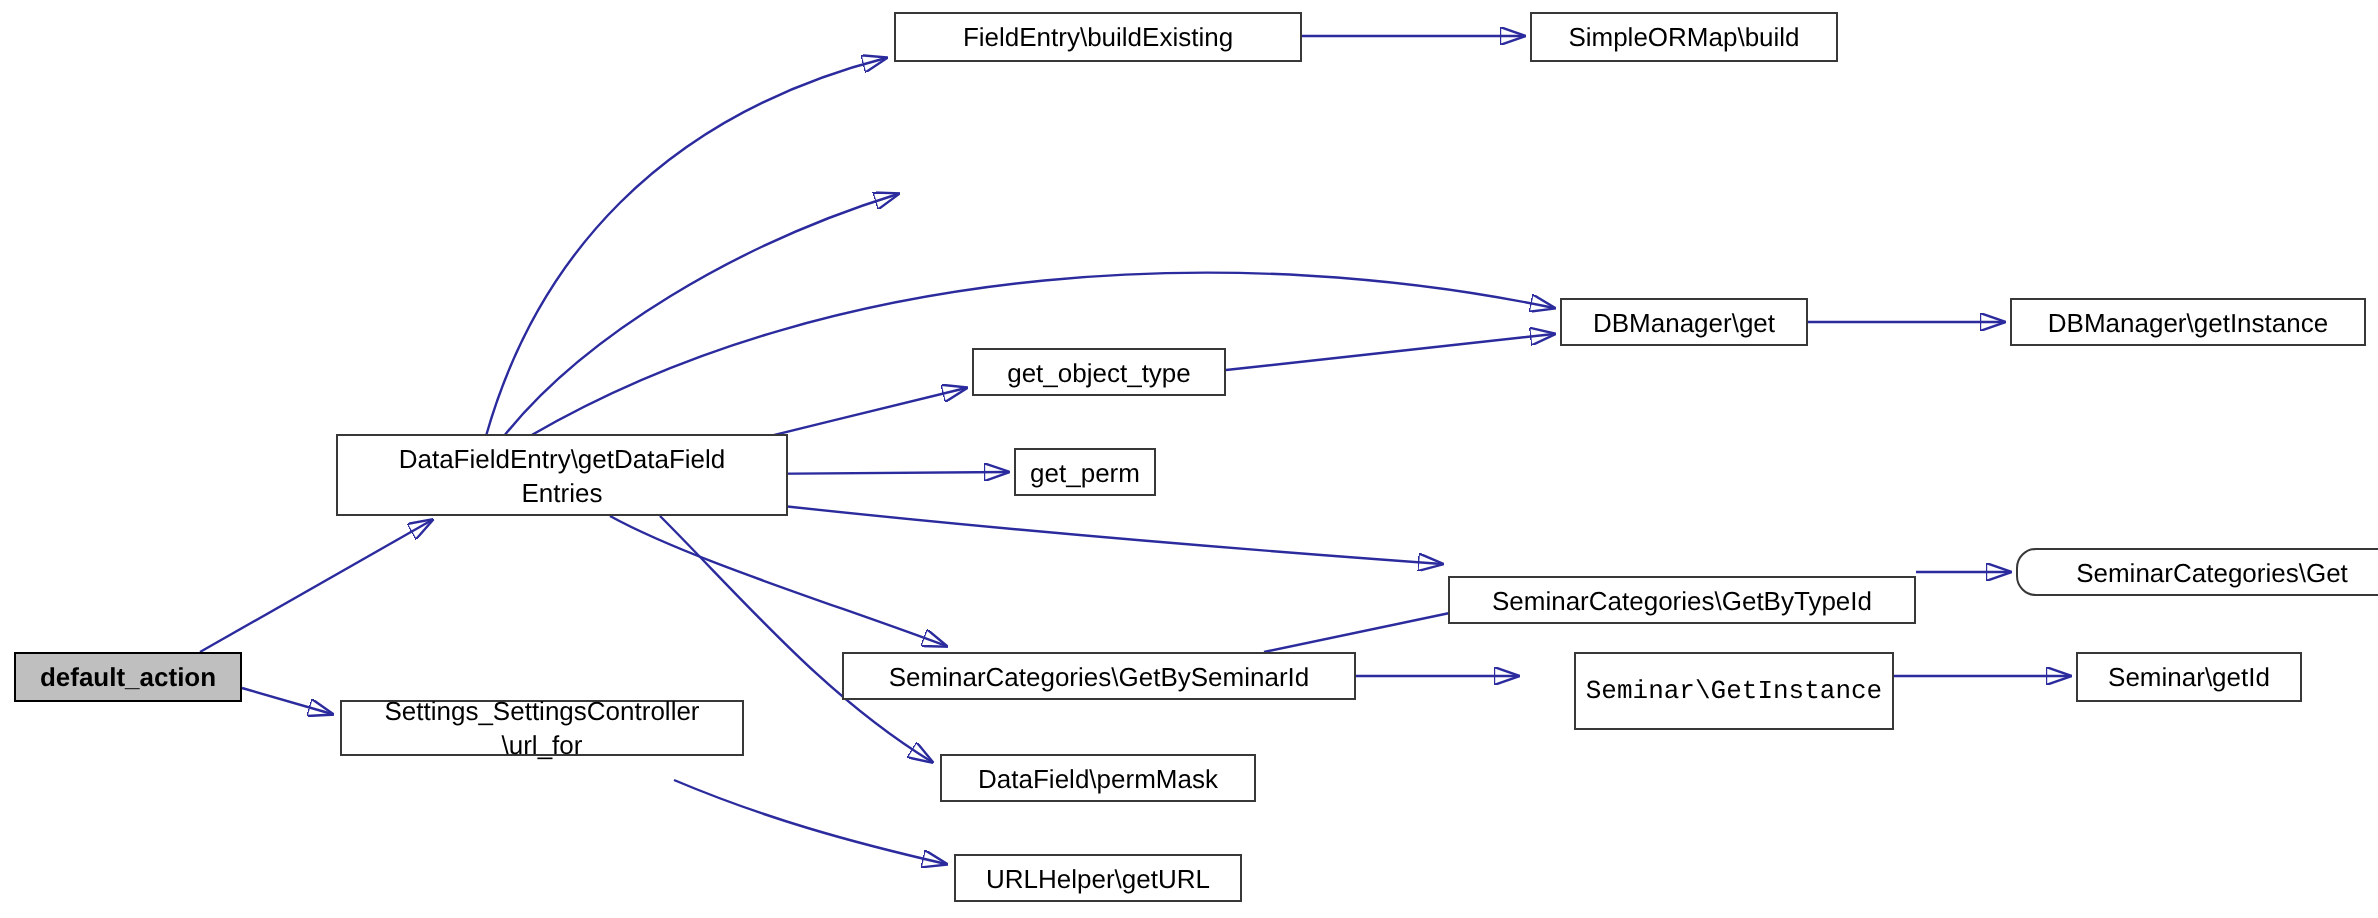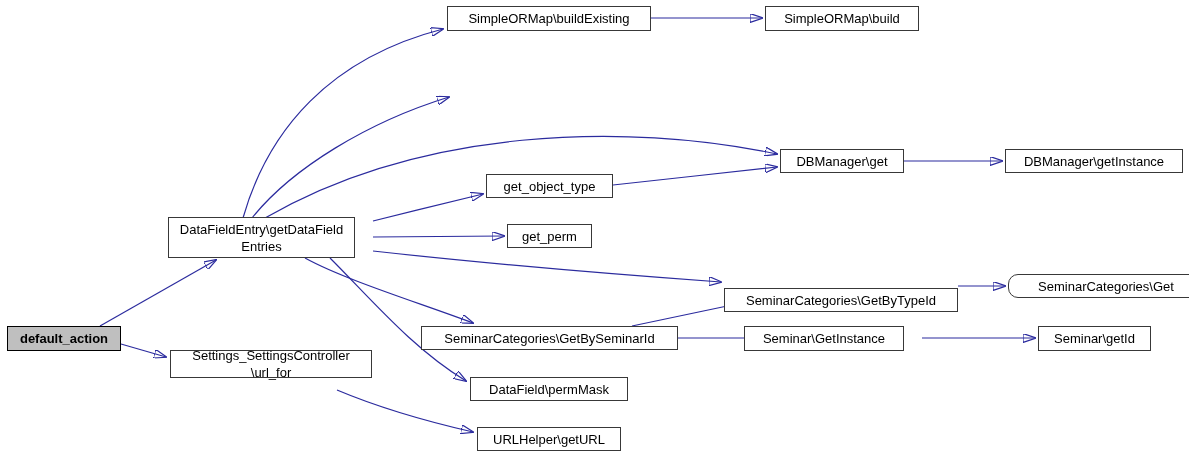--- a/index.html
+++ b/index.html
@@ -77,68 +77,68 @@
     <path marker-end="url(#arrow)" d="M 632 326 L 751 301"></path>
     <path marker-end="url(#arrow)" d="M 678 338 L 759 338"></path>
     <path marker-end="url(#arrow)" d="M 922 338 L 1035 338"></path>
     <path marker-end="url(#arrow)" d="M 337 390 C 382 409 425 421 473 432"></path>
   </svg>
 
   <div class="node highlight" style="left:7px; top:326px; width:114px; height:25px;">
     <span class="lbl">default_action</span>
   </div>
 
-  <div class="node" style="left:168px; top:217px; width:187px; height:41px;">
+  <div class="node" style="left:168px; top:217px; width:226px; height:41px;">
     <span class="lbl">DataFieldEntry\getDataField
 Entries</span>
   </div>
 
   <div class="node" style="left:170px; top:350px; width:202px; height:28px;">
     <span class="lbl">Settings_SettingsController
 \url_for</span>
   </div>
 
   <div class="node" style="left:447px; top:6px; width:204px; height:25px;">
-    <span class="lbl">SimpleORMap\buildExisting</span>
+    <span class="lbl">FieldEntry\buildExisting</span>
   </div>
 
   <div class="node" style="left:765px; top:6px; width:154px; height:25px;">
     <span class="lbl">SimpleORMap\build</span>
   </div>
 
 
   <div class="node" style="left:780px; top:149px; width:124px; height:24px;">
     <span class="lbl">DBManager\get</span>
   </div>
 
   <div class="node" style="left:1005px; top:149px; width:178px; height:24px;">
     <span class="lbl">DBManager\getInstance</span>
   </div>
 
   <div class="node" style="left:486px; top:174px; width:127px; height:24px;">
     <span class="lbl">get_object_type</span>
   </div>
 
-  <div class="node" style="left:507px; top:224px; width:85px; height:24px;">
+  <div class="node" style="left:507px; top:224px; width:71px; height:24px;">
     <span class="lbl">get_perm</span>
   </div>
 
   <div class="node" style="left:724px; top:288px; width:234px; height:24px;">
     <span class="lbl">SeminarCategories\GetByTypeId</span>
   </div>
 
   <div class="node" style="left:1008px; top:274px; width:196px; height:24px;border-radius:10px;">
     <span class="lbl">SeminarCategories\Get</span>
   </div>
 
   <div class="node" style="left:421px; top:326px; width:257px; height:24px;">
     <span class="lbl">SeminarCategories\GetBySeminarId</span>
   </div>
 
-  <div class="node" style="left:744px; top:326px; width:160px; height:25px;">
+  <div class="node" style="left:787px; top:326px; width:160px; height:39px;font-family:Liberation Mono, monospace;">
     <span class="lbl">Seminar\GetInstance</span>
   </div>
 
   <div class="node" style="left:1038px; top:326px; width:113px; height:25px;">
     <span class="lbl">Seminar\getId</span>
   </div>
 
   <div class="node" style="left:470px; top:377px; width:158px; height:24px;">
     <span class="lbl">DataField\permMask</span>
   </div>

